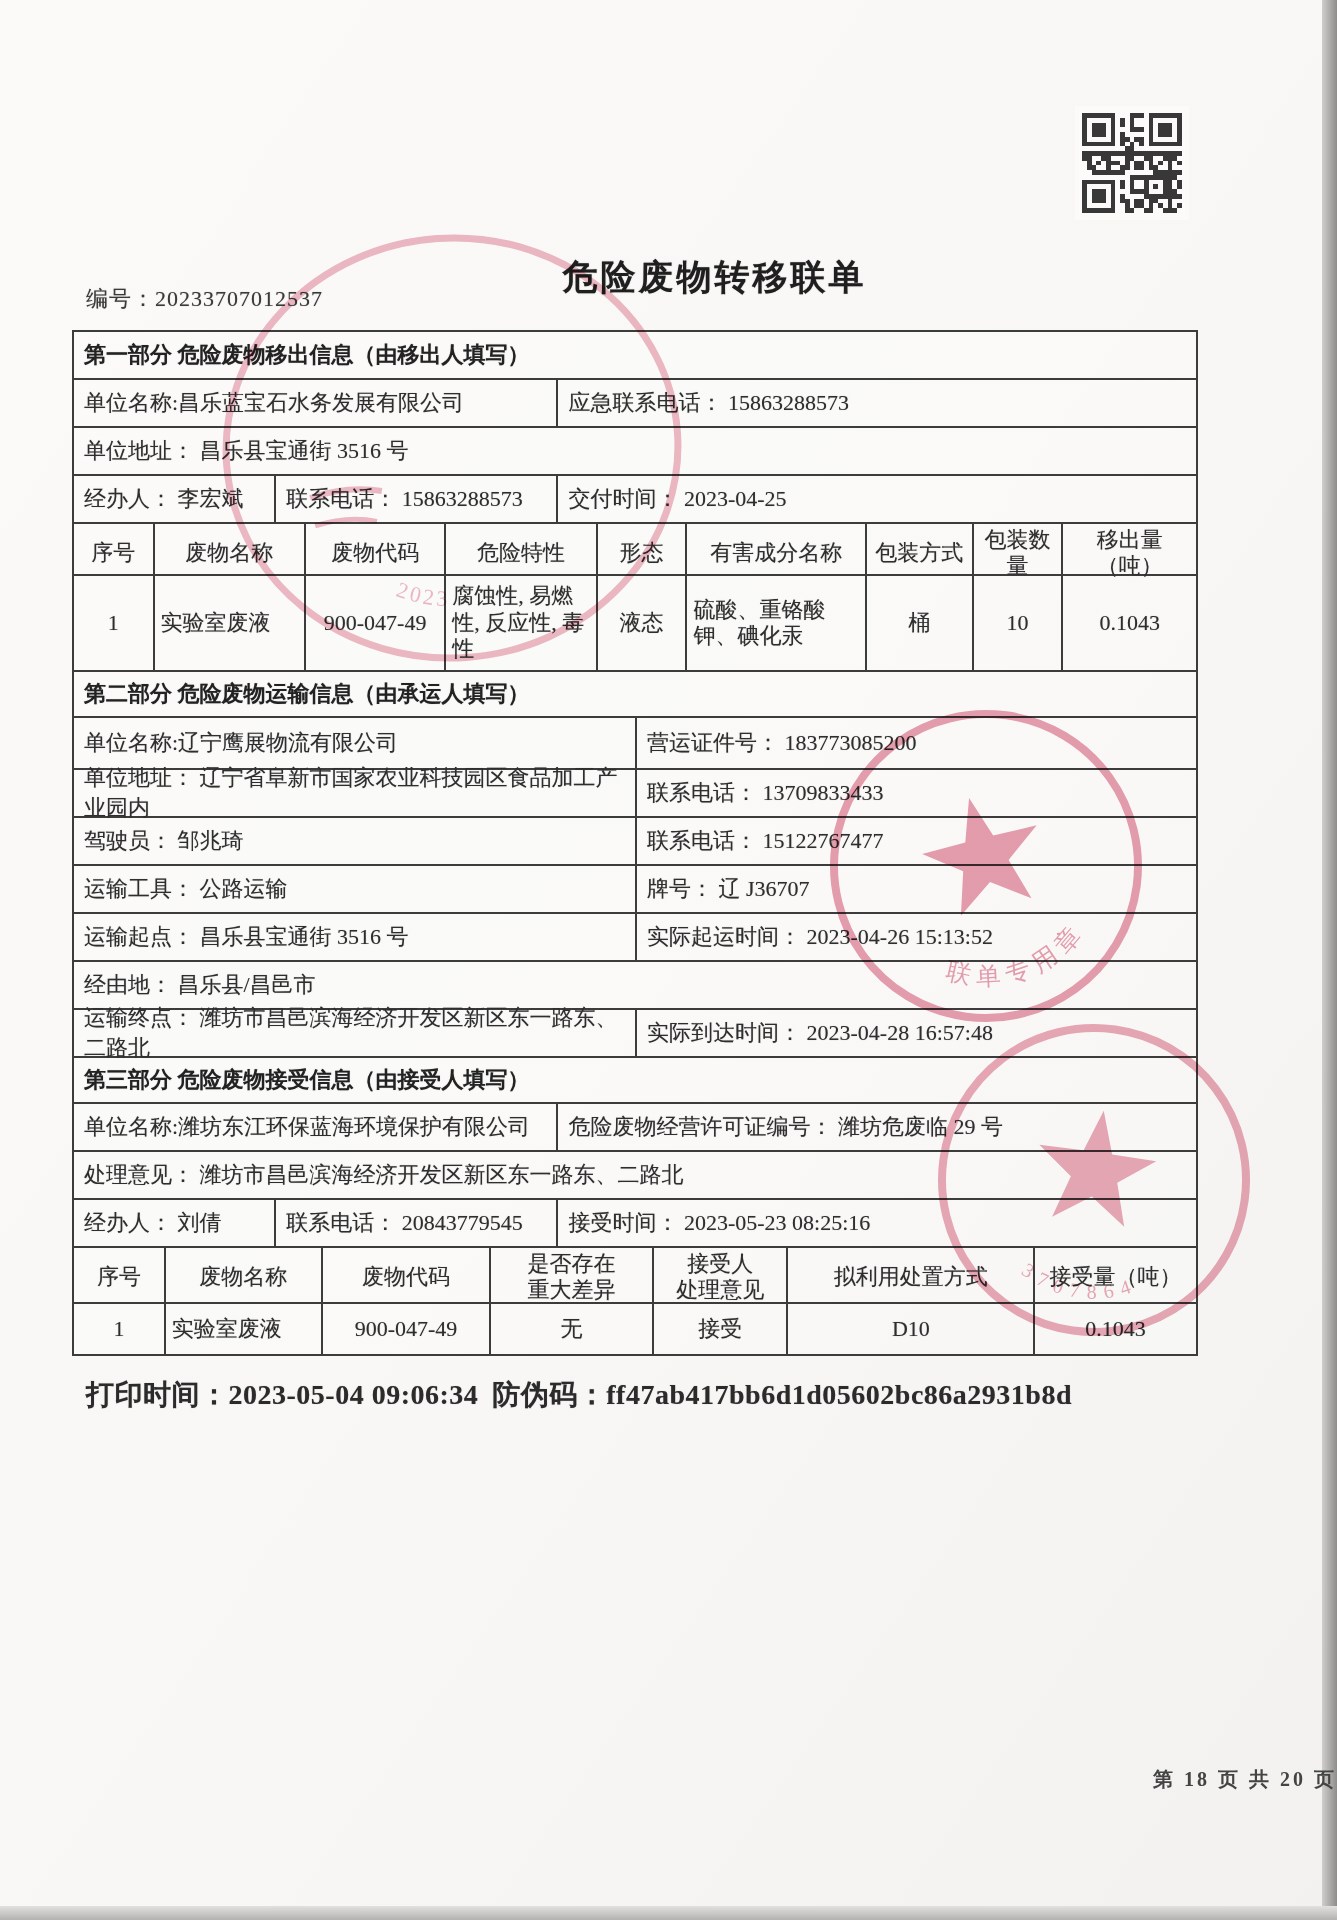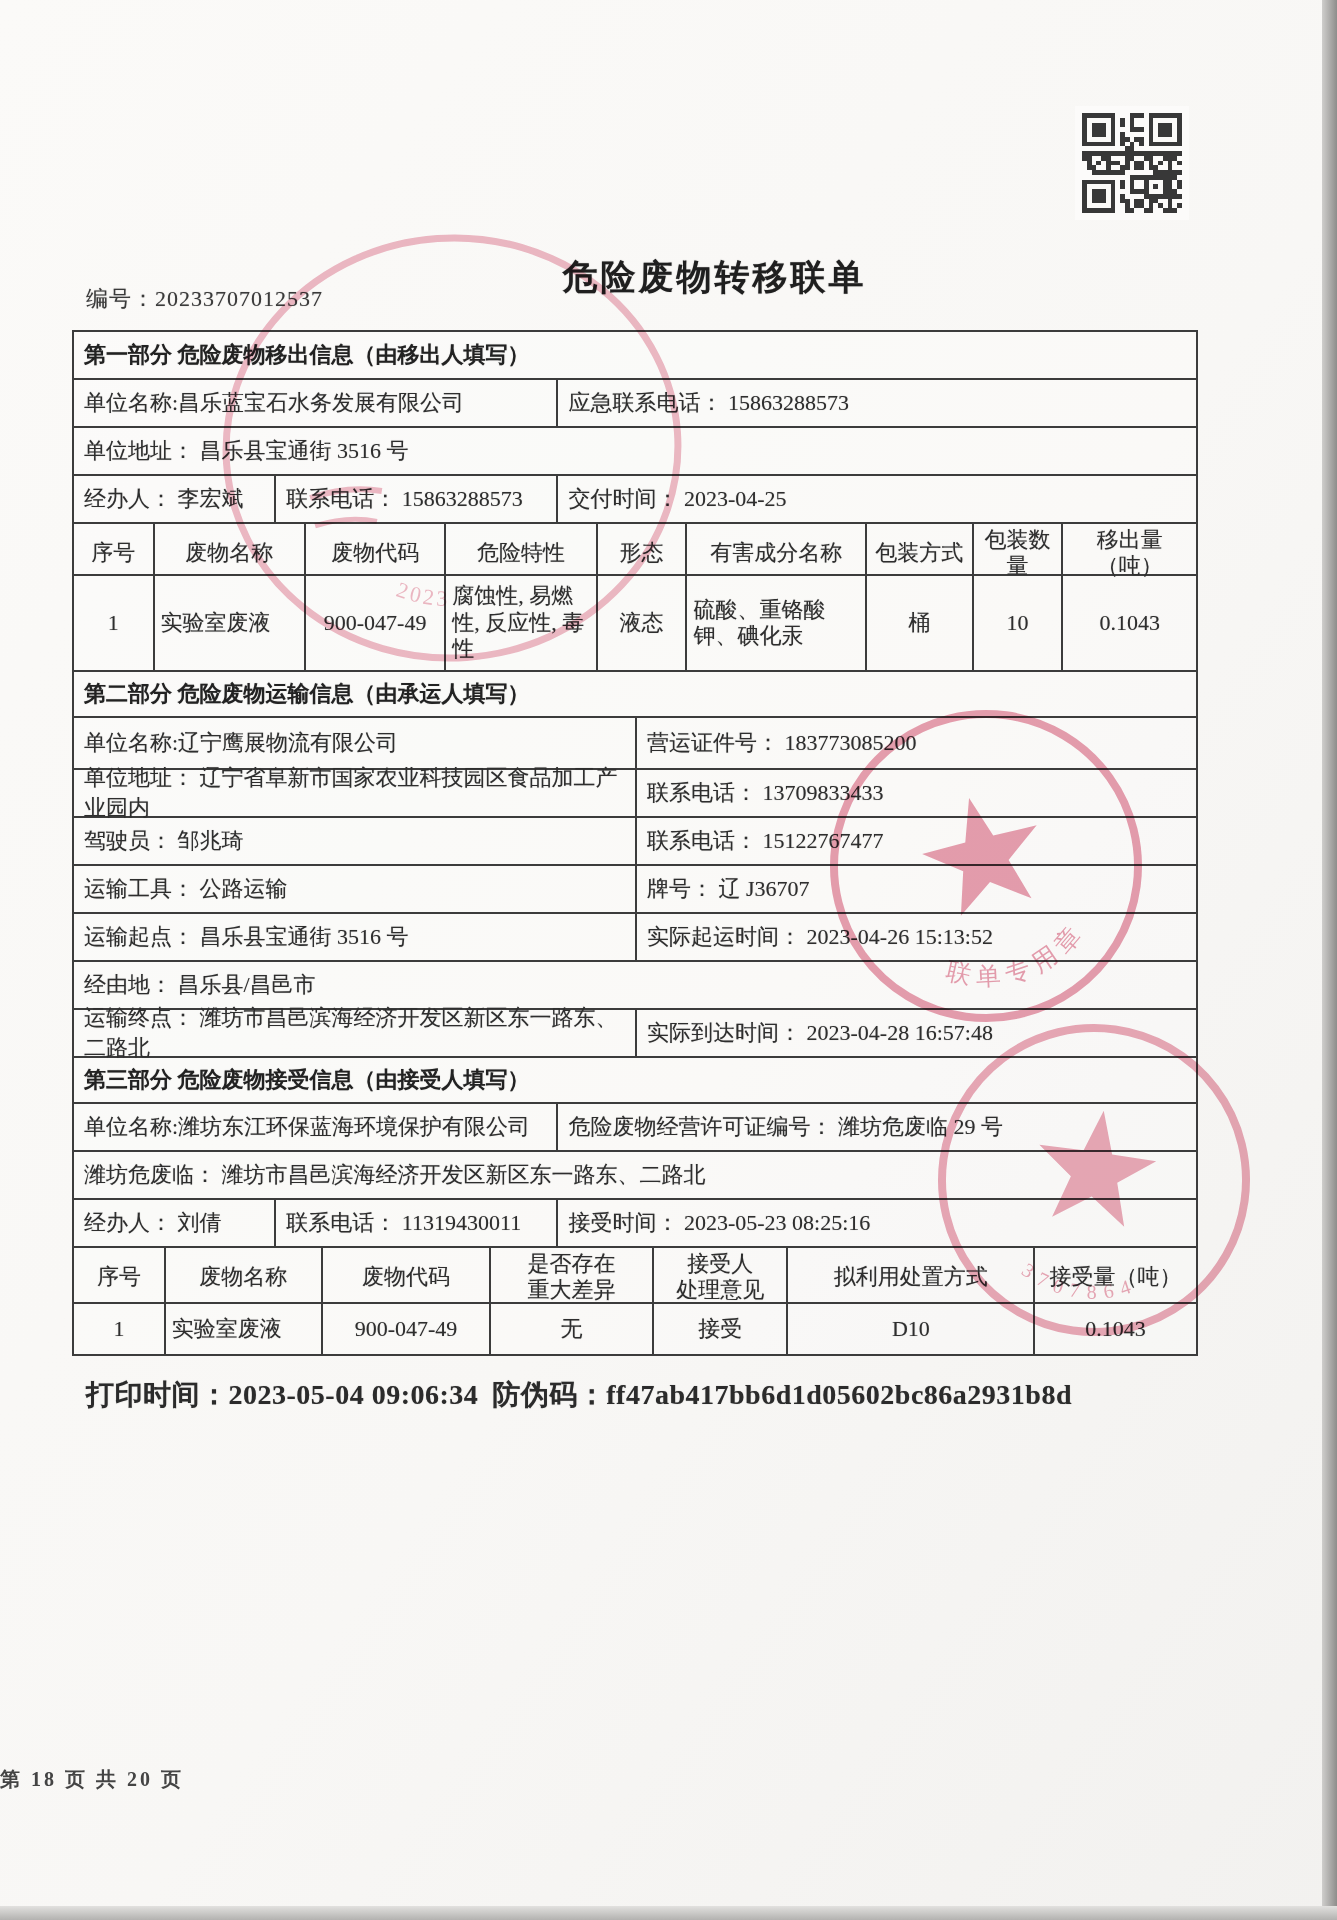--- a/index.html
+++ b/index.html
@@ -33,21 +33,21 @@
       line-height:1.2;text-shadow:0 0 1px rgba(60,60,60,.4)}
   .gc:first-child{border-left:none}
   .gc.left{justify-content:flex-start;text-align:left}
   .th-row{height:52px}
   .t1-data{height:96px}
   .t2-head{height:56px}
   .t2-data{height:52px}
   .print-line{position:absolute;left:86px;top:1376px;font-size:28px;font-weight:bold;
       letter-spacing:.5px;color:#2b2b2b;text-shadow:0 0 1px rgba(60,60,60,.4)}
   .print-line span{margin-right:14px}
-  .page-footer{position:absolute;left:0;top:1766px;width:100%;text-align:left;font-size:20px;
+  .page-footer{position:absolute;left:0;top:1766px;width:100%;text-align:right;font-size:20px;
       font-weight:bold;letter-spacing:3px;color:#444}
   .qr{position:absolute;left:1072px;top:106px;width:120px;height:114px}
   .stamp{position:absolute;pointer-events:none;mix-blend-mode:multiply}
   .stamp1{left:212px;top:226px;width:480px;height:444px;opacity:.42;transform:rotate(-4deg)}
   .stamp2{left:820px;top:700px;width:332px;height:332px;opacity:.58;transform:rotate(-14deg)}
   .stamp3{left:928px;top:1014px;width:332px;height:332px;opacity:.52;transform:rotate(8deg)}
 </style>
 </head>
 <body>
 
@@ -284,25 +284,25 @@
     </div>
 
     <div class="tr h44">
       <div class="td sec-head" style="width:100%">第三部分  危险废物接受信息（由接受人填写）</div>
     </div>
     <div class="tr h48">
       <div class="td" style="width:43%">单位名称:潍坊东江环保蓝海环境保护有限公司</div>
       <div class="td" style="width:57%">危险废物经营许可证编号： 潍坊危废临 29 号</div>
     </div>
     <div class="tr h48">
-      <div class="td" style="width:100%">潍坊危废临： 潍坊市昌邑滨海经济开发区新区东一路东、二路北</div>
+      <div class="td" style="width:100%">处理意见： 潍坊市昌邑滨海经济开发区新区东一路东、二路北</div>
     </div>
     <div class="tr h48">
       <div class="td" style="width:17.85%">经办人： 刘倩</div>
-      <div class="td" style="width:25.15%">联系电话： 11319430011</div>
+      <div class="td" style="width:25.15%">联系电话： 20843779545</div>
       <div class="td" style="width:57%">接受时间： 2023-05-23 08:25:16</div>
     </div>
     <div class="tr t2-head">
       <div class="grid grid7">
         <div class="gc">序号</div>
         <div class="gc">废物名称</div>
         <div class="gc">废物代码</div>
         <div class="gc">是否存在
 重大差异</div>
         <div class="gc">接受人

